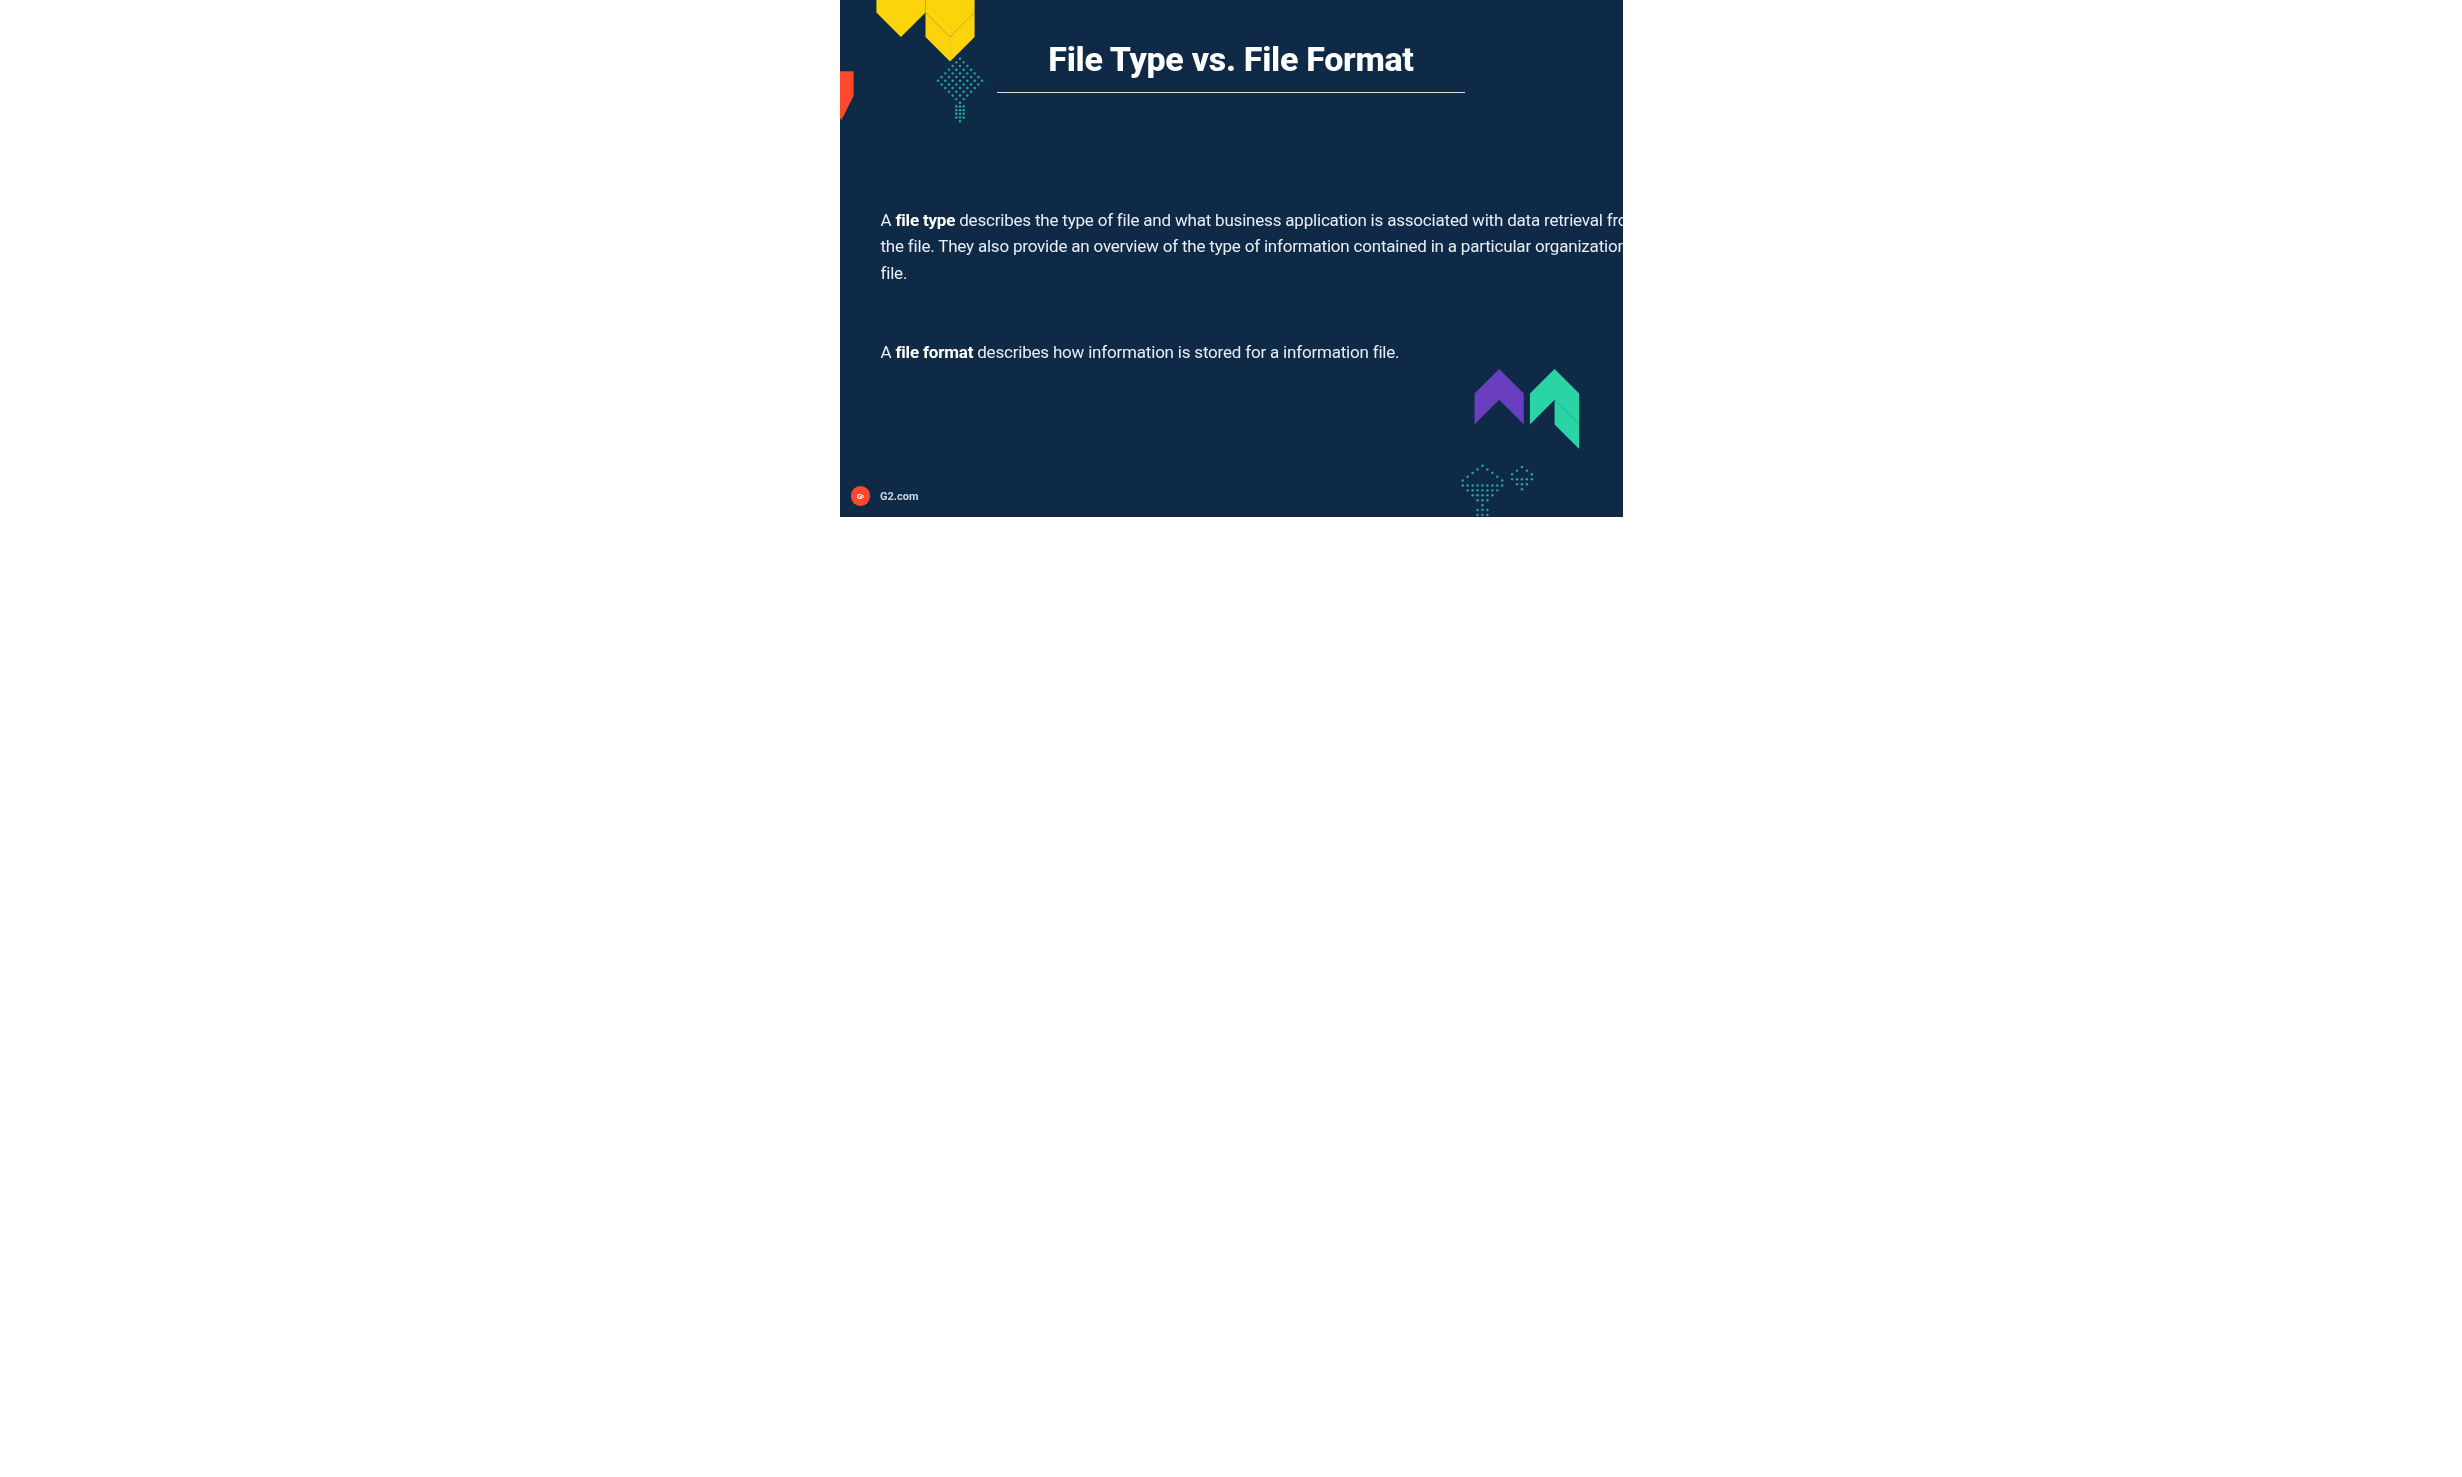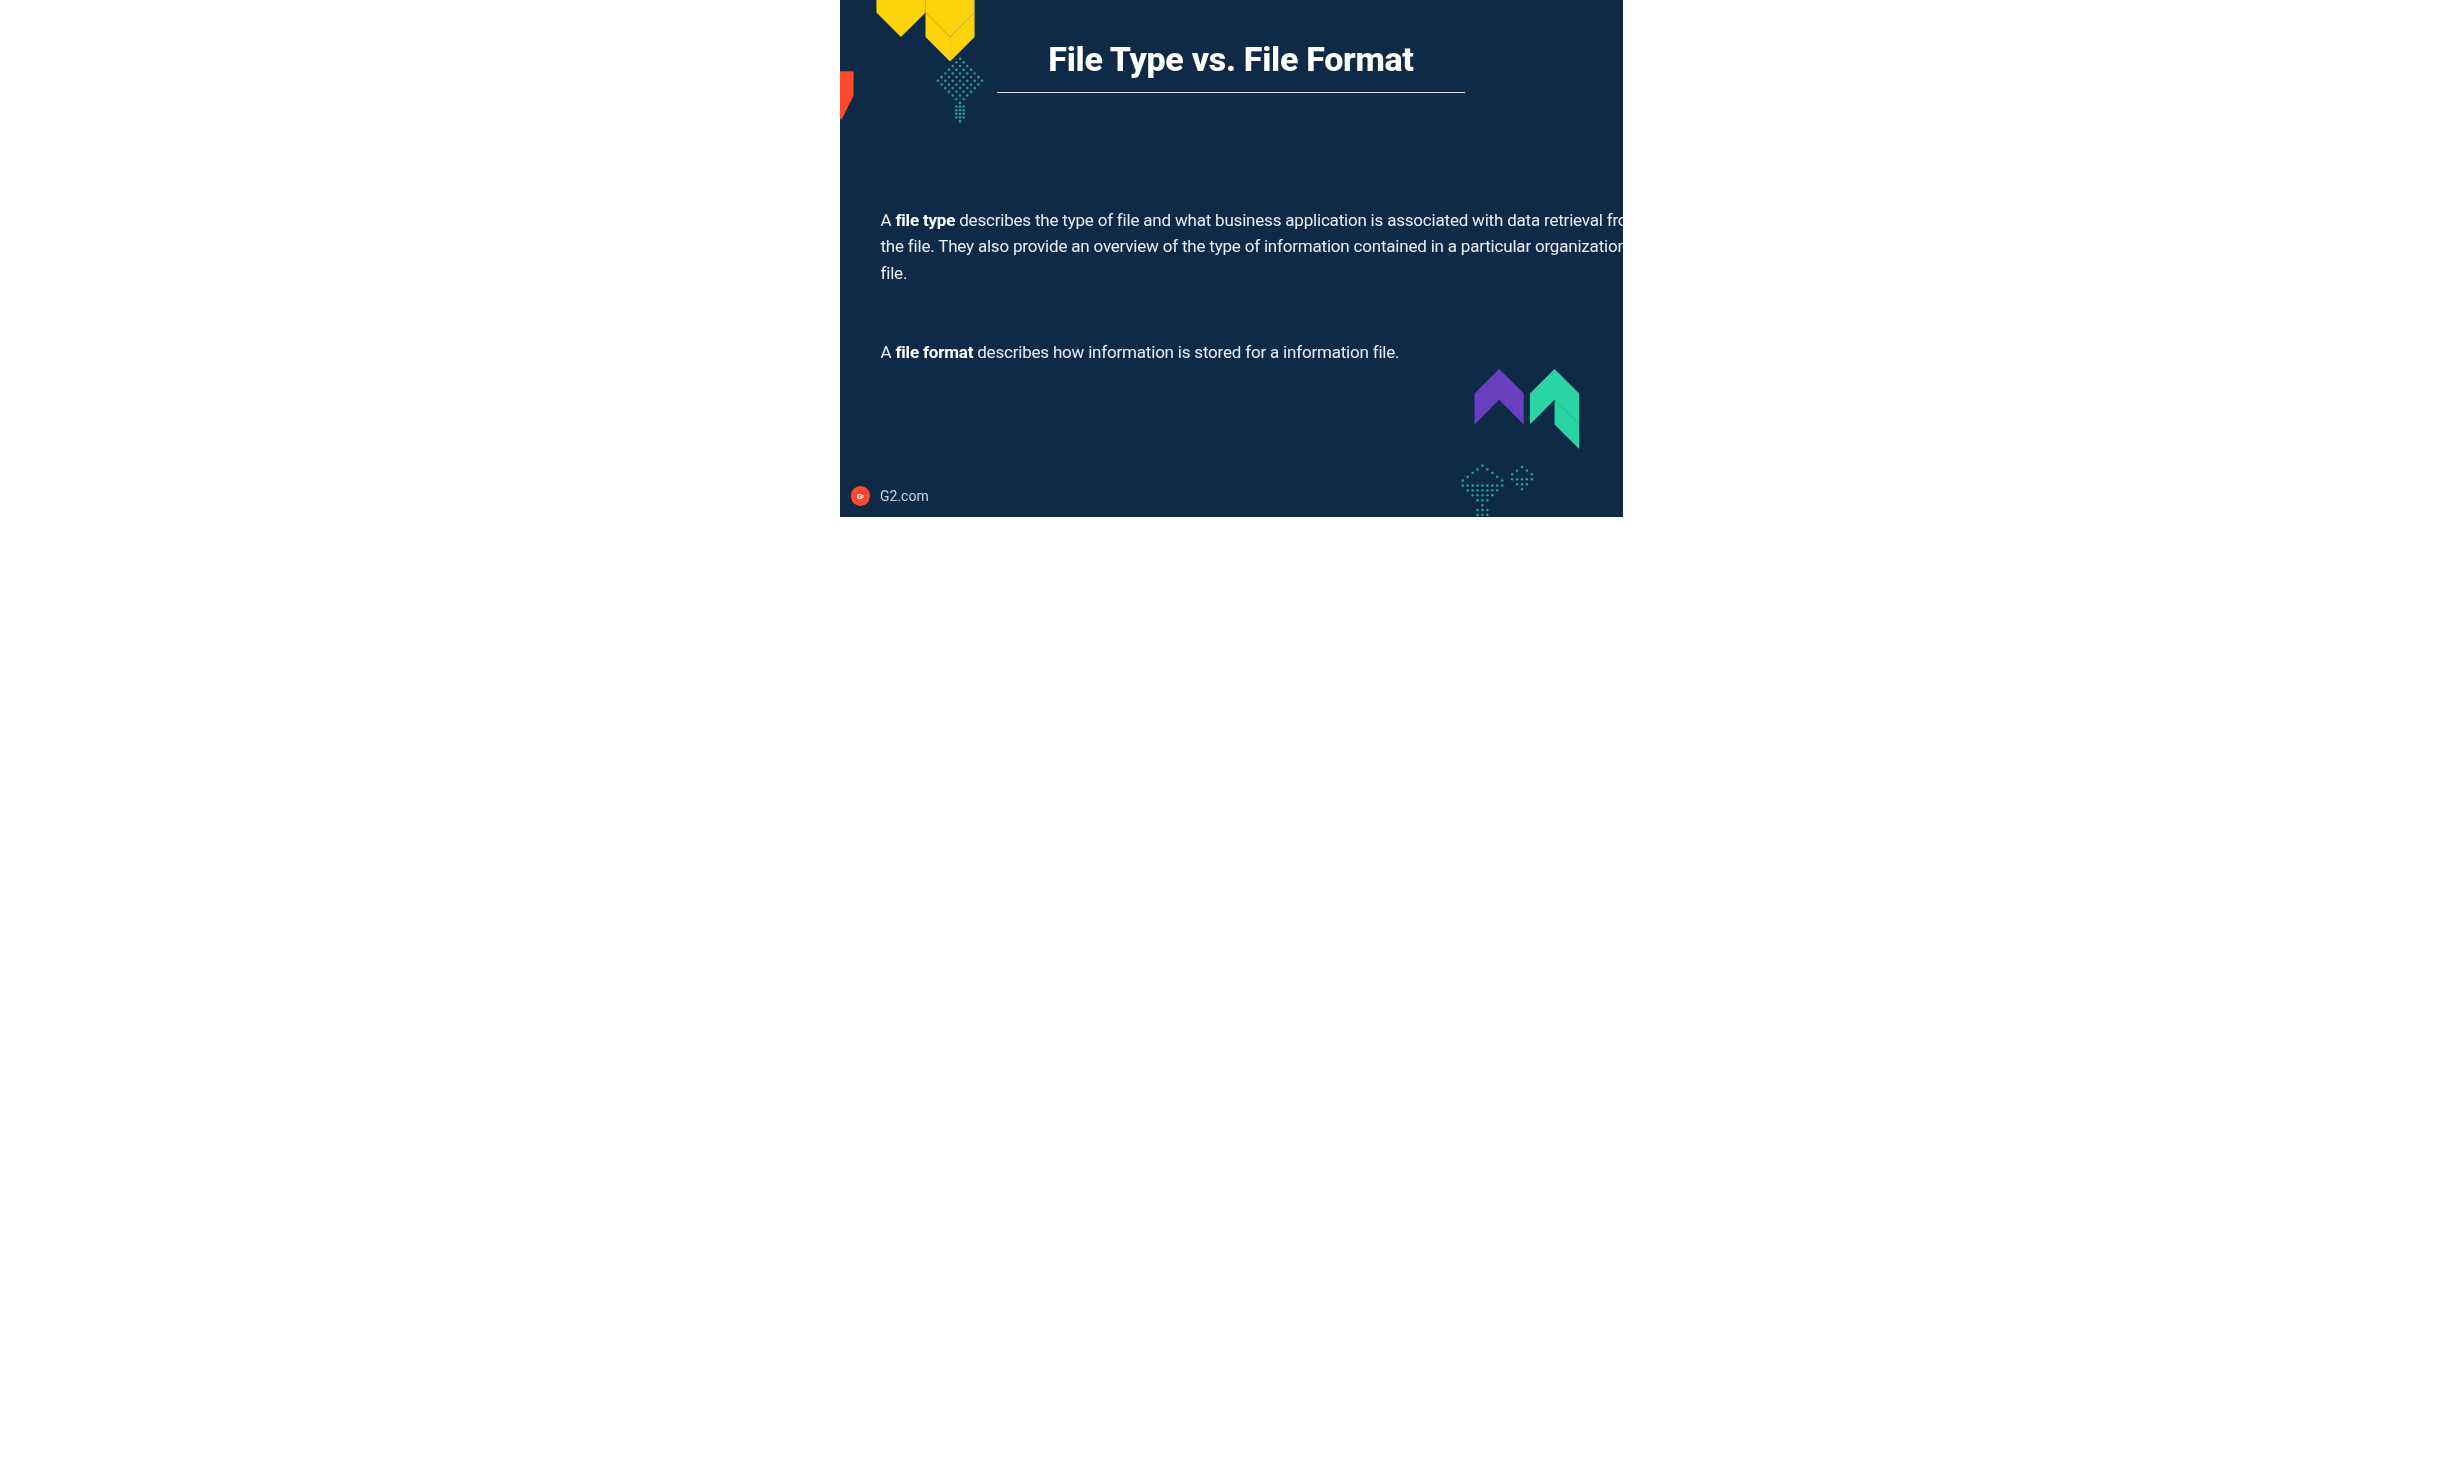--- a/index.html
+++ b/index.html
@@ -71,22 +71,22 @@
     font-size: 8px;
     position: relative;
   }
   .g2-logo .super {
     font-size: 4.3px;
     vertical-align: super;
     margin-left: -0.6px;
   }
   .footer-text {
     color: #c7d4e2;
-    font-size: 14px;
-    font-weight: 400;
+    font-size: 11px;
+    font-weight: 700;
   }
   
   .svg-deco { position: absolute; }
   
   .dots {
     position: absolute;
     width: 92px;
     height: 98px;
     opacity: 0.9;
   }

